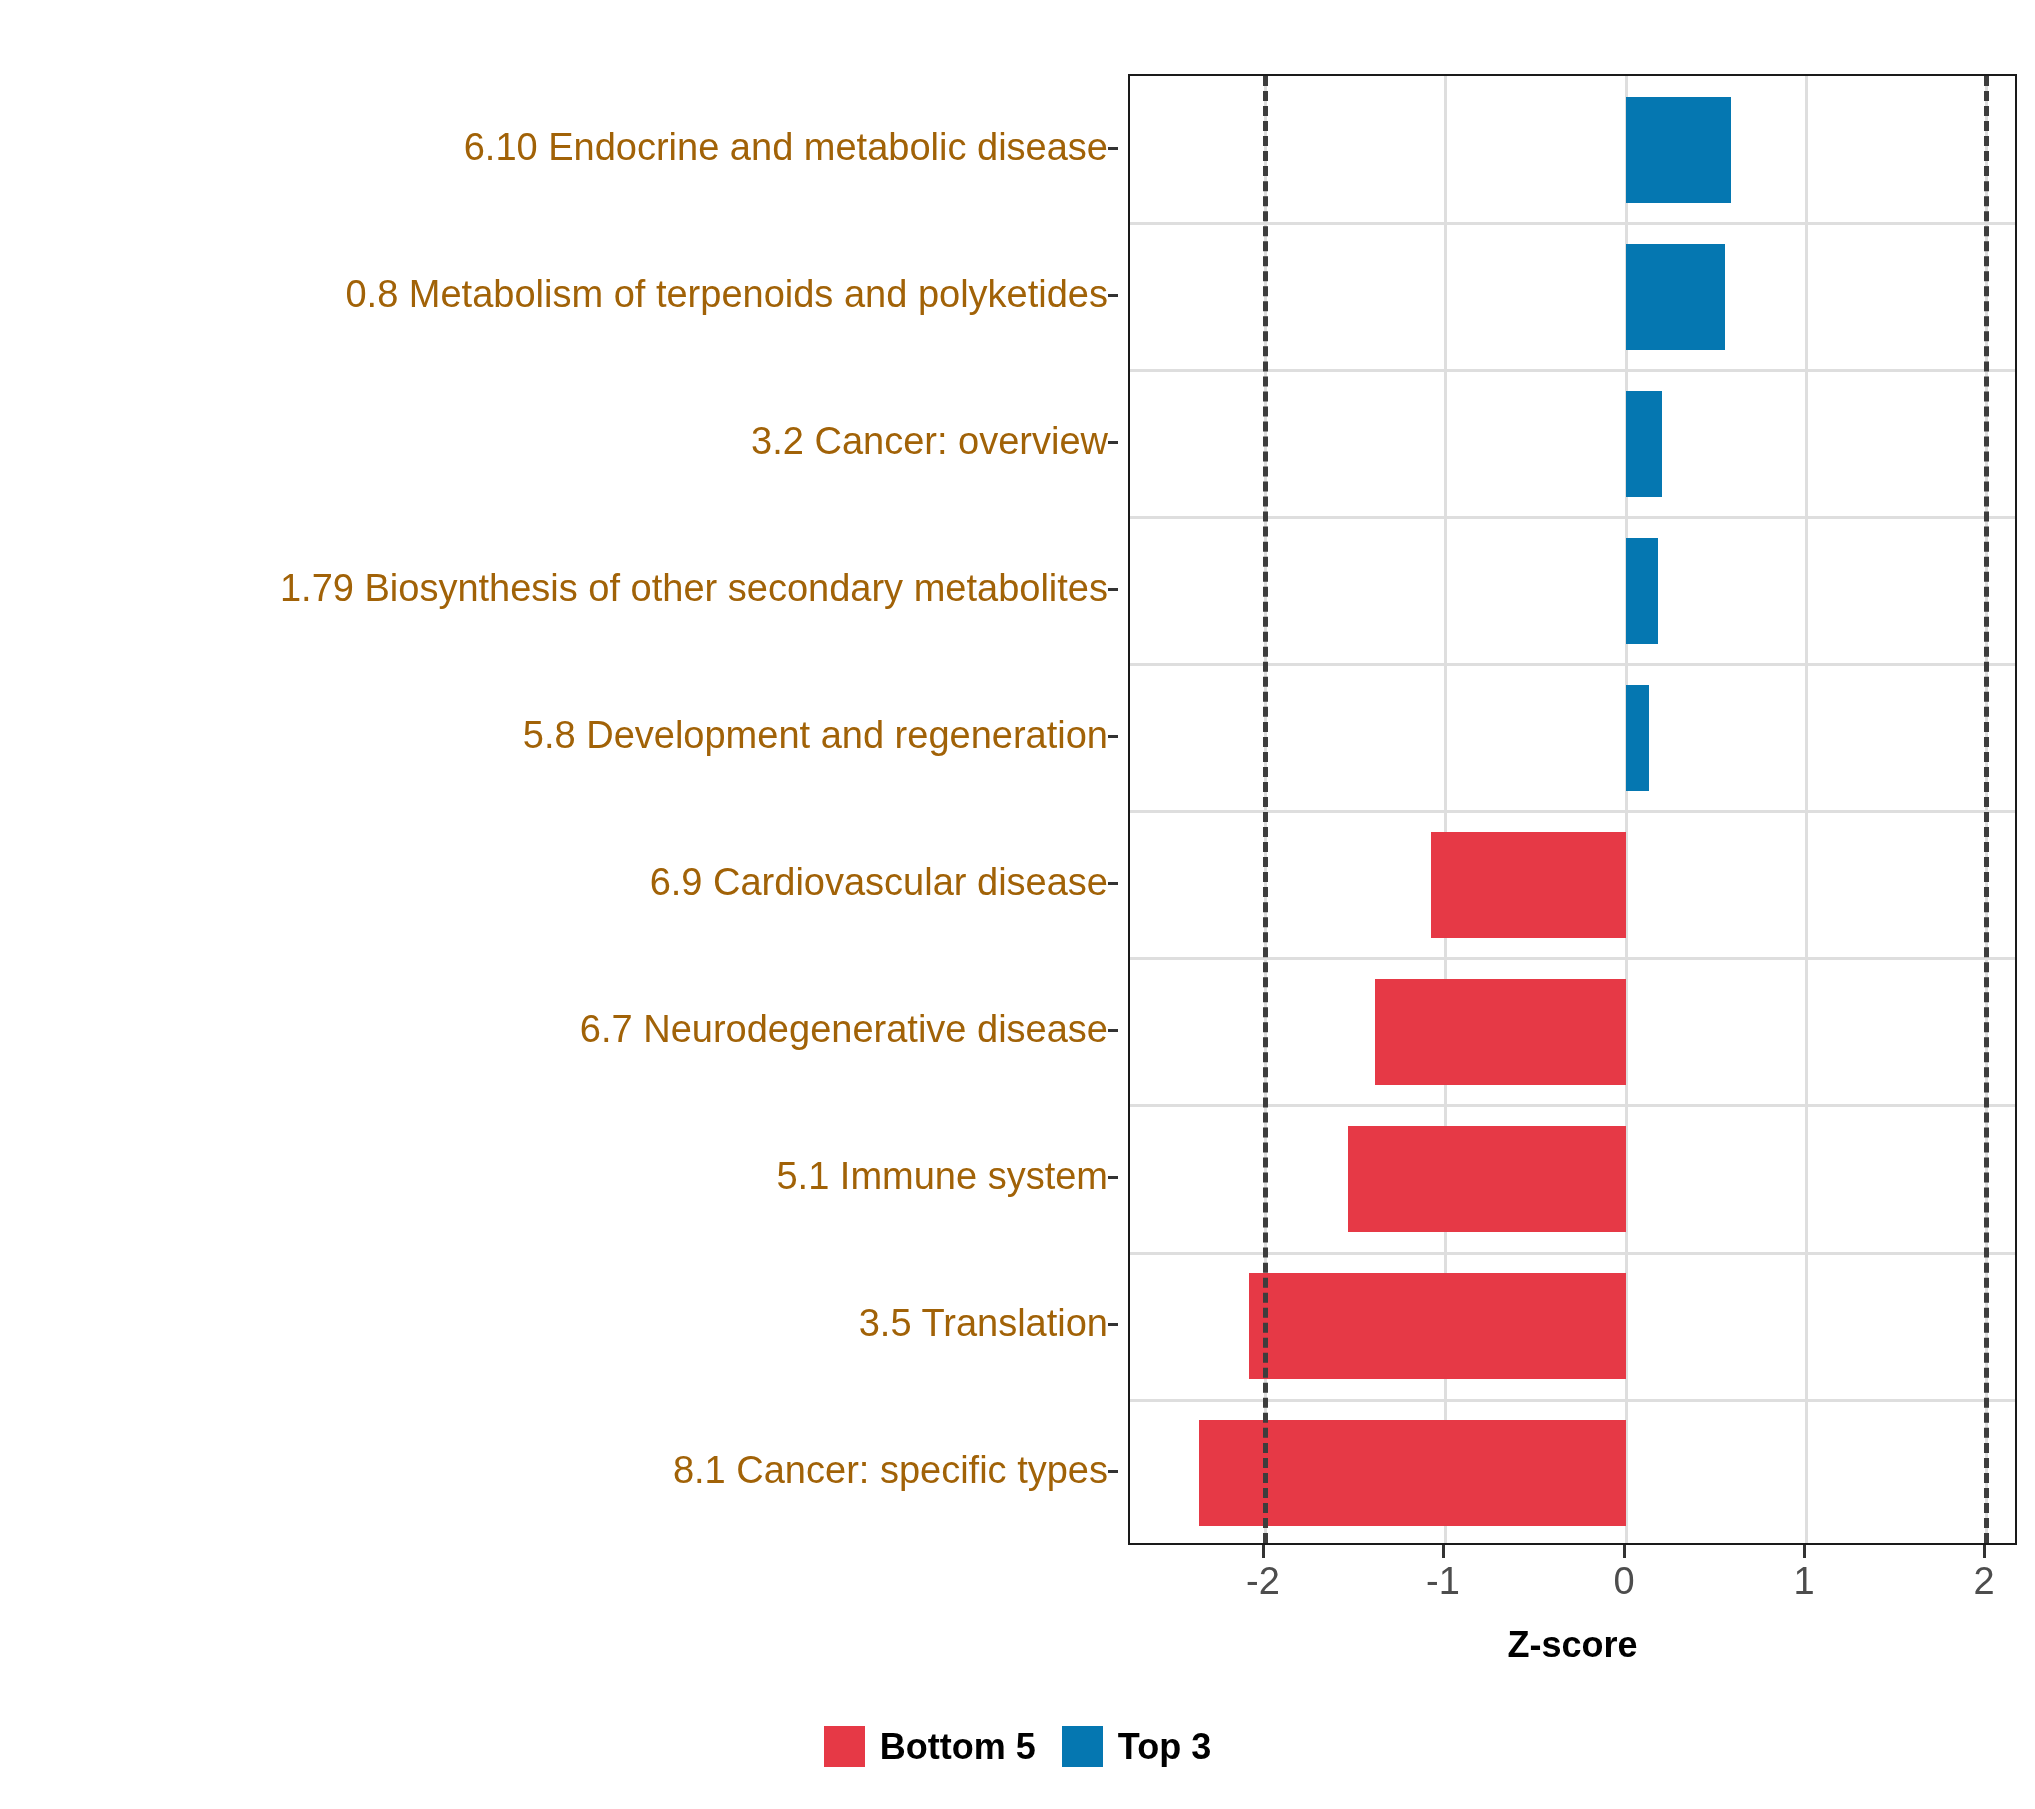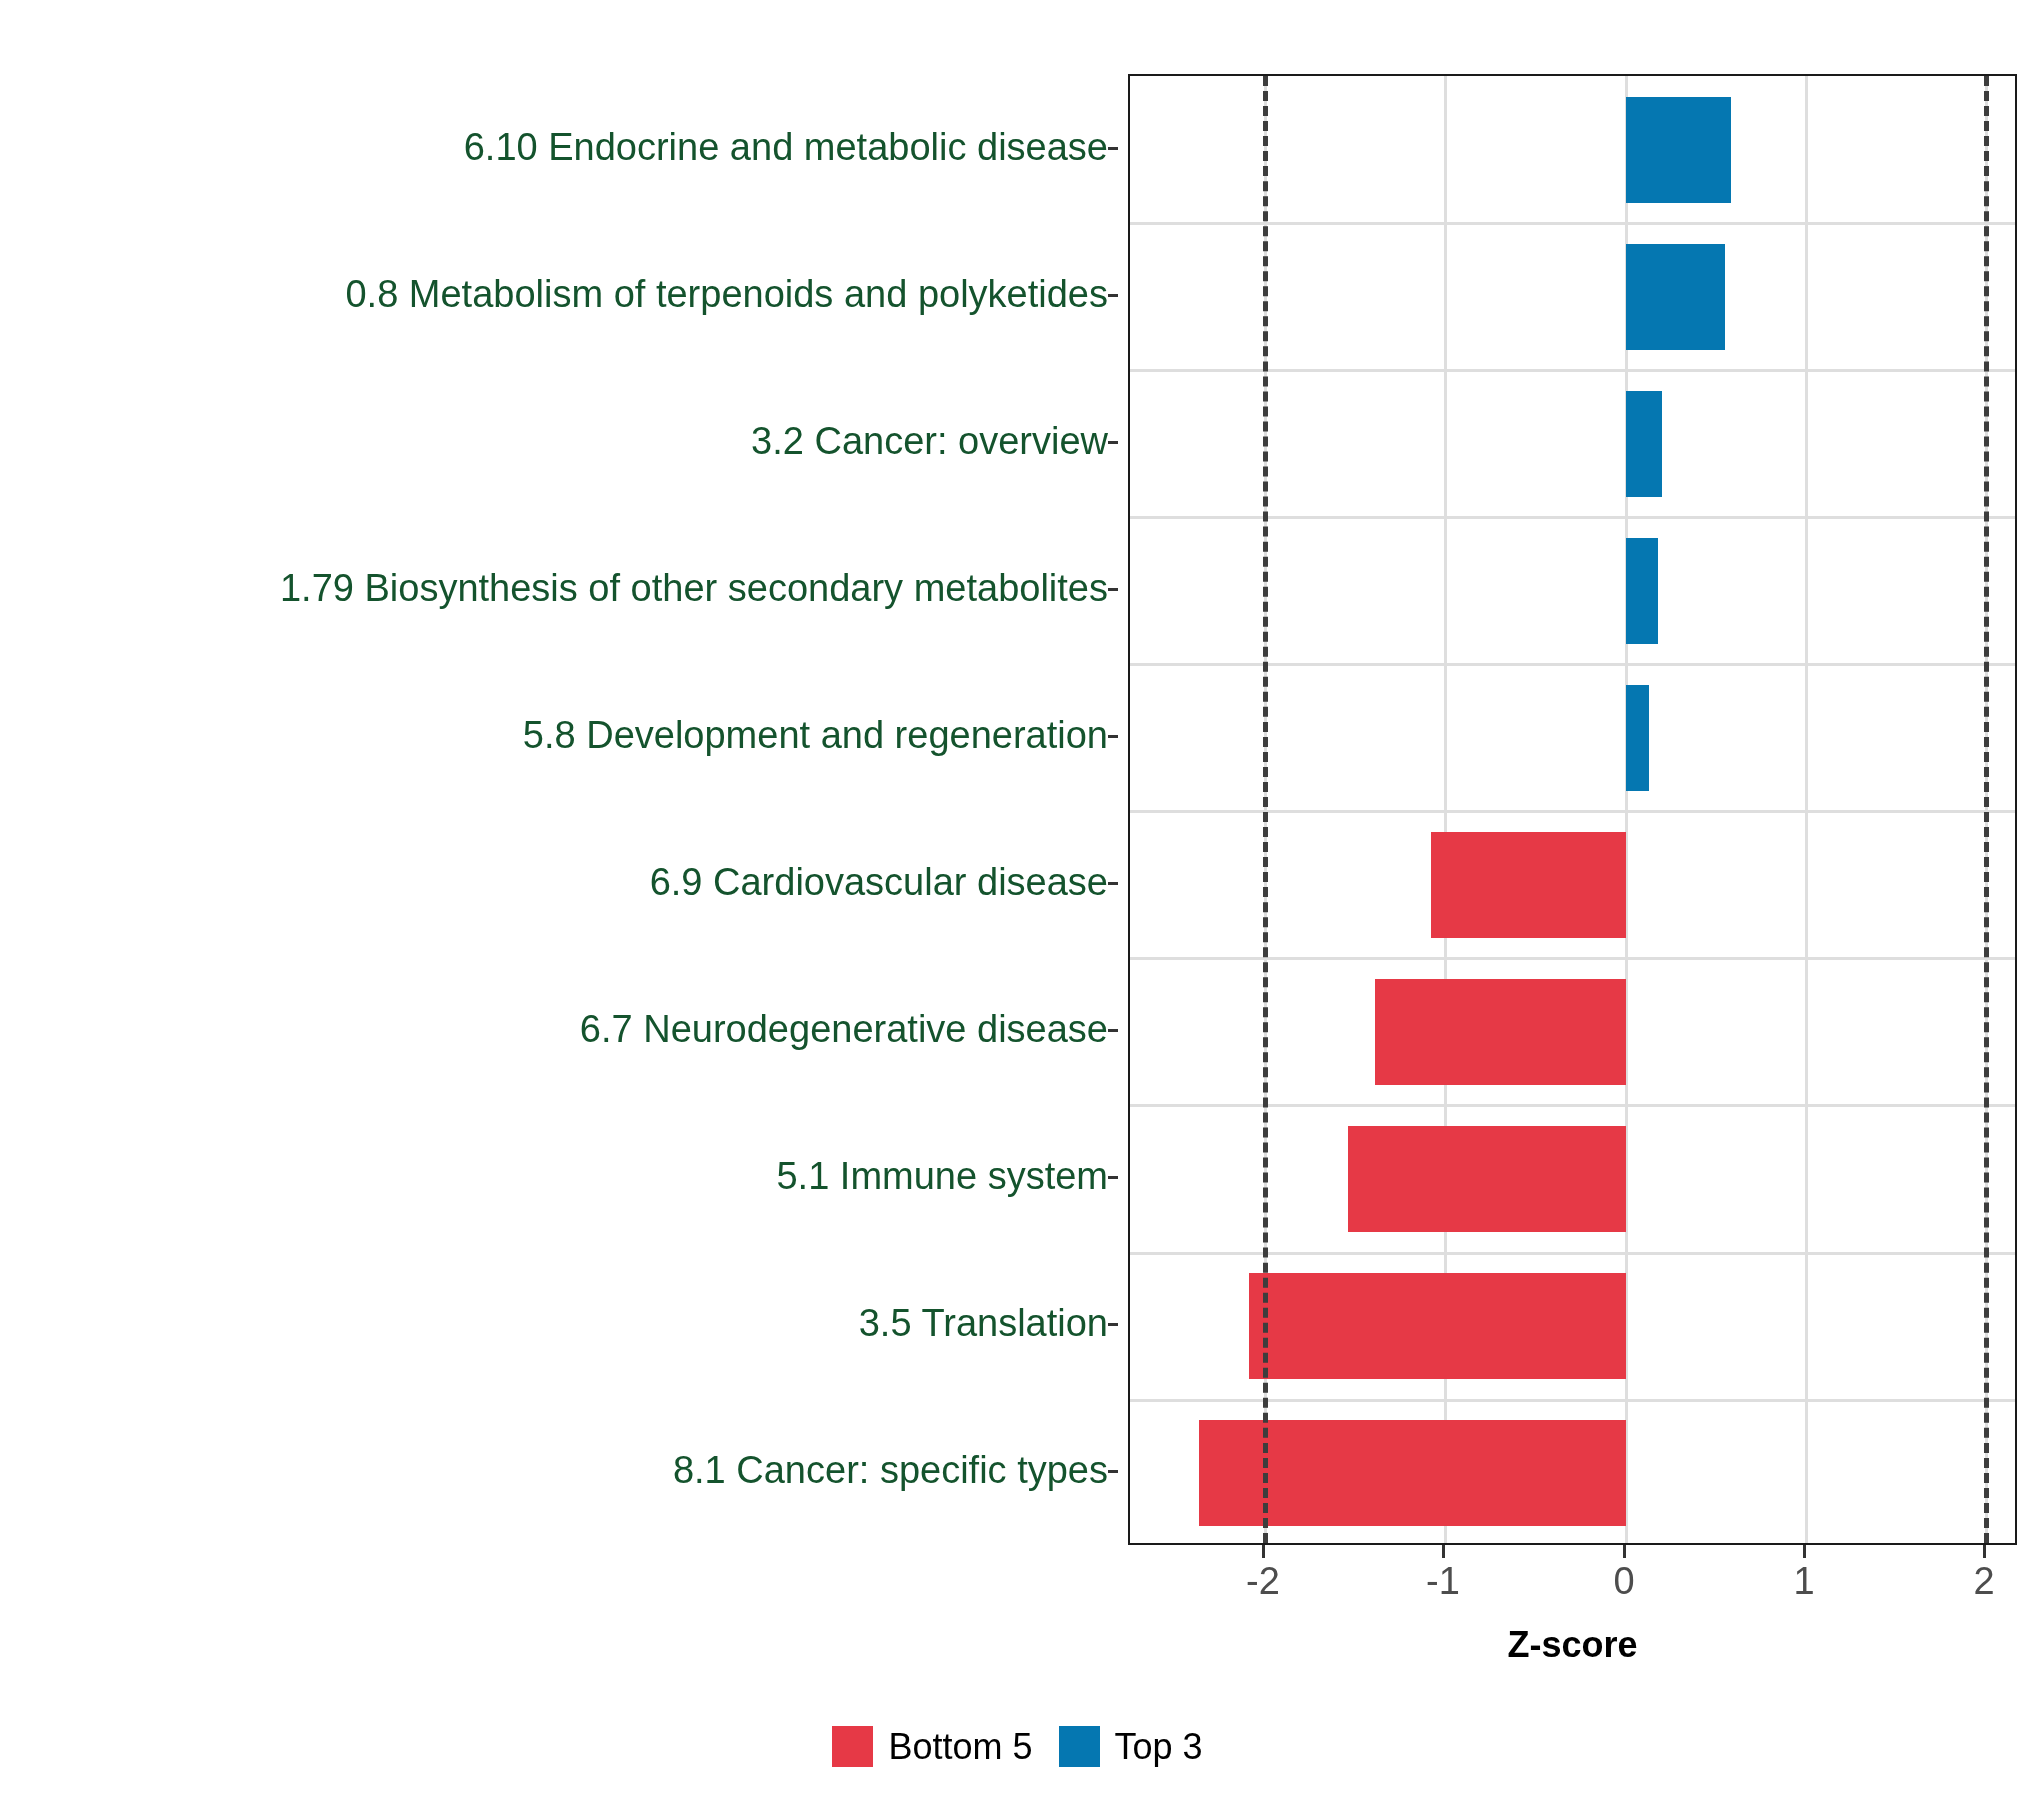--- a/index.html
+++ b/index.html
@@ -34,21 +34,21 @@
     position: absolute;
     left: 0;
     width: 1108px;
     display: flex;
     align-items: center;
     justify-content: flex-end;
     height: 0px;
   }
   .y-label-text {
     font-size: 38px;
-    color: #14532d;
+    color: #a16207;
     white-space: nowrap;
     line-height: 1;
     transform: translateY(-1.5px);
   }
   .y-tick-mark {
     position: absolute;
     width: 9.8px;
     height: 2.3px;
     background: #333333;
     right: -9.8px;
@@ -155,20 +155,21 @@
     width: 41px;
     height: 41px;
     margin-right: 15px;
     flex: 0 0 auto;
   }
   .legend-label {
     font-size: 36px;
     color: #000000;
     white-space: nowrap;
     line-height: 1;
+    font-weight: bold;
   }
 </style>
 </head>
 <body>
 
 <div id="chart-root">
 
   <div id="y-axis-labels">
       <div class="y-label-row" style="top: 74px;">
         <span class="y-label-text">6.10 Endocrine and metabolic disease</span>

